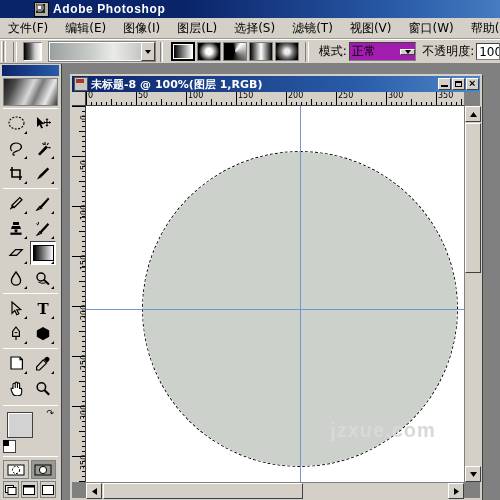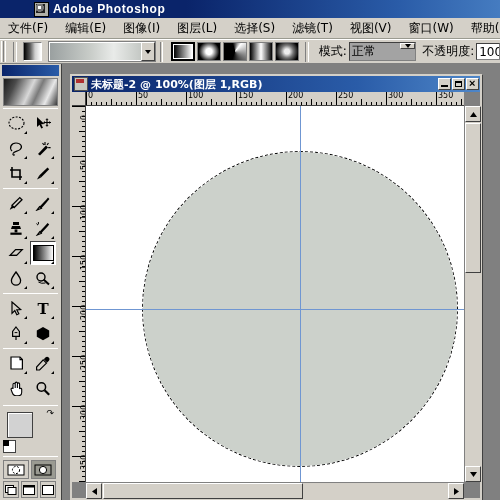--- a/index.html
+++ b/index.html
@@ -78,21 +78,21 @@
   }
   .gtype.sel{border:2px solid #000;padding:1px;background:#fff;}
   .gt-lin{background:linear-gradient(to right,#000,#fff);}
   .gt-rad{background:radial-gradient(circle at 50% 50%,#fff 0 22%,#000 75%);}
   .gt-ang{background:conic-gradient(from 200deg,#000 0 40%,#fff 55%,#888 75%,#000 100%);}
   .gt-ref{background:linear-gradient(to right,#000,#fff 50%,#000);}
   .gt-dia{background:radial-gradient(circle at 50% 50%,#eee 0 18%,#777 45%,#000 85%);}
   .fieldlabel{font-size:12px;font-family:"DejaVu Sans","Liberation Sans",sans-serif;margin:0 2px 0 6px;white-space:nowrap;}
   .combo{
     display:flex;height:17px;width:86px;border:1px solid #808080;
-    border-top-color:#404040;border-left-color:#404040;background:#a3a3a3;align-items:flex-start;
+    border-top-color:#404040;border-left-color:#404040;background:#a21caf;align-items:center;
   }
   .combo .val{flex:1;font-size:12px;padding-left:2px;display:flex;align-items:center;font-family:"DejaVu Sans",sans-serif;}
   .combo .cbtn{
     width:15px;background:#d4d0c8;border:1px solid #fff;border-right-color:#404040;border-bottom-color:#404040;
     display:flex;align-items:center;justify-content:center;box-sizing:border-box;
   }
   .combo .cbtn:after{content:"";width:0;height:0;border-left:3.5px solid transparent;border-right:3.5px solid transparent;border-top:4px solid #000;}
   .opacityfield{
     height:17px;width:30px;border:1px solid #808080;border-top-color:#404040;border-left-color:#404040;
     background:#fff;font-size:12px;display:flex;align-items:center;padding-left:2px;box-sizing:border-box;
@@ -486,21 +486,21 @@
             <rect x="0.5" y="0.5" width="11" height="9" fill="#fff" stroke="#000"></rect>
           </svg>
       </div>
     </div>
 
   </div>
 
   <div class="docwin">
     <div class="doc-titlebar">
       <div class="doc-icon"></div>
-      <div class="doc-title">未标题-2 @ 100%(图层 1,RGB)</div>
+      <div class="doc-title">未标题-8 @ 100%(图层 1,RGB)</div>
       <div class="wbtn min"></div>
       <div class="wbtn max"></div>
       <div class="wbtn cls"></div>
     </div>
 
     <div class="doc-body">
       <div class="ruler-corner"></div>
       <div class="ruler-h" id="ruler-h">
           <div class="tick" style="left: 0px; height: 13px;"></div>
           <div class="tick" style="left: 5px; height: 3px;"></div>
@@ -675,20 +675,21 @@
         </div>
 
       <div class="canvaswrap">
         <div class="circle" id="circle" style="left: 57px; top: 46px; width: 314px; height: 314px; background: rgb(204, 209, 203);">
           <div class="ants"></div>
         </div>
         <div class="guide-v" id="guide-v" style="left: 214px; background: rgb(111, 150, 210);"></div>
         <div class="guide-h" id="guide-h" style="top: 203px; background: rgb(111, 150, 210);"></div>
 
         <div class="watermark">
+          <div class="wm-en">jzxue.com</div>
         </div>
       </div>
 
       <div class="scroll-v">
         <div class="sbtn" style="left:0;top:0;width:16px;height:16px;">
           <svg width="7" height="5" viewBox="0 0 7 5">
               <path d="M3.5 0 L7 5 H0 Z" fill="#000"></path>
             </svg>
         </div>
         <div class="sthumb" style="left:0;top:17px;width:16px;height:150px;"></div>

